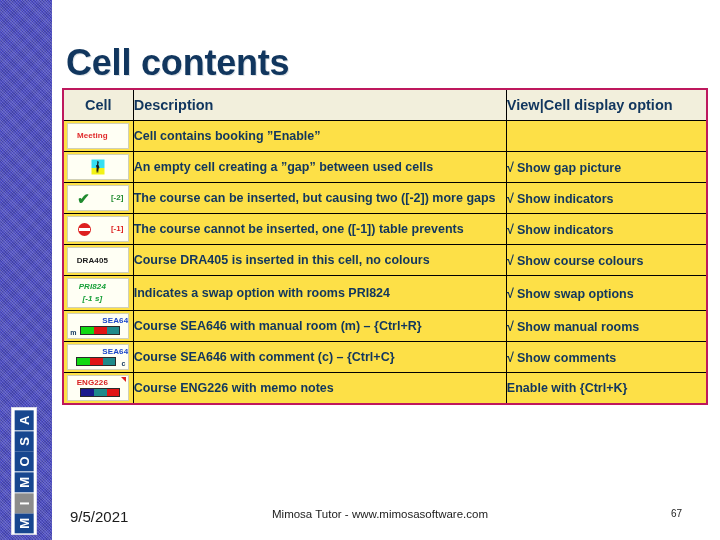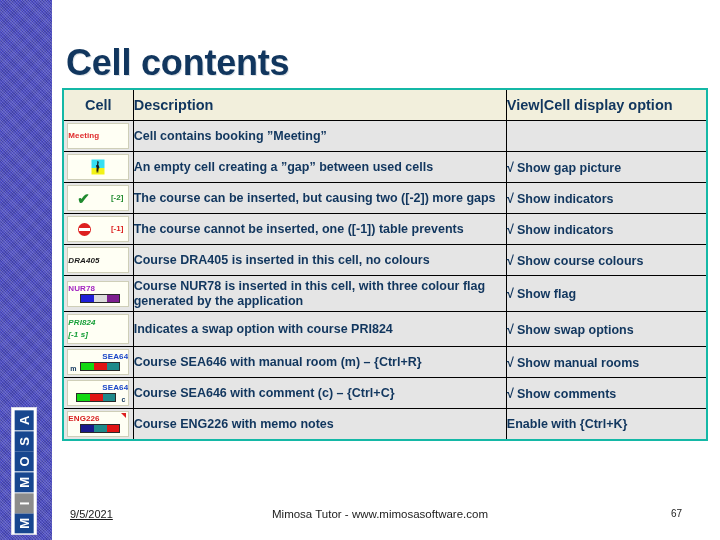--- a/index.html
+++ b/index.html
@@ -43,22 +43,22 @@
     position:absolute;left:66px;top:42px;
     font-size:36px;font-weight:bold;color:#11365e;
     letter-spacing:-.2px;
     text-shadow:1px 1px 0 rgba(180,190,200,.45);
   }
 
   
   #tbl{
     position:absolute;left:62px;top:88px;width:646px;
     border-collapse:collapse;
-    background:#e5e5e5;
-    border:2px solid #14b8a6;
+    background:#fde047;
+    border:2px solid #be185d;
     table-layout:fixed;
   }
   #tbl td,#tbl th{
     border:1px solid #000;
     padding:0;
     vertical-align:middle;
     color:#11365e;
   }
   .c-cell{width:70px;}
   .c-desc{width:372px;}
@@ -92,27 +92,27 @@
     width:62px;height:26px;margin:2px auto;
     background:#fffff4;
     border:1px solid #cfcfb8;
     position:relative;
     box-sizing:border-box;
     overflow:hidden;
   }
   .cellbox.t2{height:30px;}
   .ctext{
     position:absolute;left:0;right:12px;top:2px;
-    text-align:left;
+    text-align:center;
     font-size:8px;font-weight:bold;
     font-family:"Liberation Sans", sans-serif;
     letter-spacing:.1px;
   }
   .ctext.meeting{color:#e02b2b;top:7px;}
-  .ctext.dra{color:#1b1b1b;top:8px;font-style:italic;}
+  .ctext.dra{color:#1b1b1b;top:8px;}
   .ctext.nur{color:#a426c2;}
   .ctext.pri{color:#18a03a;font-style:italic;top:3px;}
   .ctext.pri2{color:#18a03a;font-style:italic;top:15px;}
   .ctext.sea{color:#1a46c8;padding-left:34px;}
   .ctext.eng{color:#d81f1f;}
 
   .flag{
     position:absolute;left:12px;bottom:3px;
     width:38px;height:7px;display:flex;
     border:1px solid #2a2a2a;box-sizing:content-box;
@@ -159,21 +159,21 @@
 
   .memo{
     position:absolute;right:2px;top:1px;
     width:0;height:0;
     border-left:5px solid transparent;
     border-top:5px solid #dd1f1f;
   }
 
   
   #footer{position:absolute;left:0;top:505px;width:720px;height:30px;}
-  #f-date{position:absolute;left:70px;top:3px;font-size:11px;color:#1b1b1b;text-decoration:underline;}
+  #f-date{position:absolute;left:70px;top:3px;font-size:15px;color:#1b1b1b;}
   #f-center{position:absolute;left:0;right:0;top:3px;text-align:center;font-size:11.5px;color:#1b1b1b;margin-left:40px;}
   #f-page{position:absolute;right:38px;top:3px;font-size:10px;color:#1b1b1b;}
 </style>
 </head>
 <body>
 
 <div id="sidebar">
   <div id="logo">
     <span class="logo-ltr">M</span>
     <span class="logo-ltr dim">I</span>
@@ -200,21 +200,21 @@
     </tr>
   </thead>
   <tbody>
 
     <tr>
       <td>
         <div class="cellbox">
           <span class="ctext meeting">Meeting</span>
         </div>
       </td>
-      <td class="desc">Cell contains booking ”Meeting”</td>
+      <td class="desc">Cell contains booking ”Enable”</td>
       <td class="opt"></td>
     </tr>
 
     <tr>
       <td>
         <div class="cellbox">
           <span class="gapicon"></span>
         </div>
       </td>
       <td class="desc">An empty cell creating a ”gap” between used cells</td>
@@ -254,45 +254,29 @@
         <div class="cellbox">
           <span class="ctext dra">DRA405</span>
         </div>
       </td>
       <td class="desc">Course DRA405 is inserted in this cell, no colours</td>
       <td class="opt">
         <span class="tick">√</span><span>Show course colours</span>
       </td>
     </tr>
 
-    <tr class="tall">
-      <td>
-        <div class="cellbox">
-          <span class="ctext nur">NUR78</span>
-          <span class="flag">
-            <i style="background:#2020d8"></i>
-              <i style="background:#dcdcdc"></i>
-              <i style="background:#7d1f8f"></i>
-          </span>
-        </div>
-      </td>
-      <td class="desc">Course NUR78 is inserted in this cell, with three colour flag generated by the application</td>
-      <td class="opt">
-        <span class="tick">√</span><span>Show flag</span>
-      </td>
-    </tr>
 
     <tr>
       <td>
         <div class="cellbox t2">
           <span class="ctext pri">PRI824</span>
           <span class="ctext pri2">[-1 s]</span>
         </div>
       </td>
-      <td class="desc">Indicates a swap option with course PRI824</td>
+      <td class="desc">Indicates a swap option with rooms PRI824</td>
       <td class="opt">
         <span class="tick">√</span><span>Show swap options</span>
       </td>
     </tr>
 
     <tr>
       <td>
         <div class="cellbox">
           <span class="ctext sea">SEA646</span>
           <span class="mk left">m</span>

